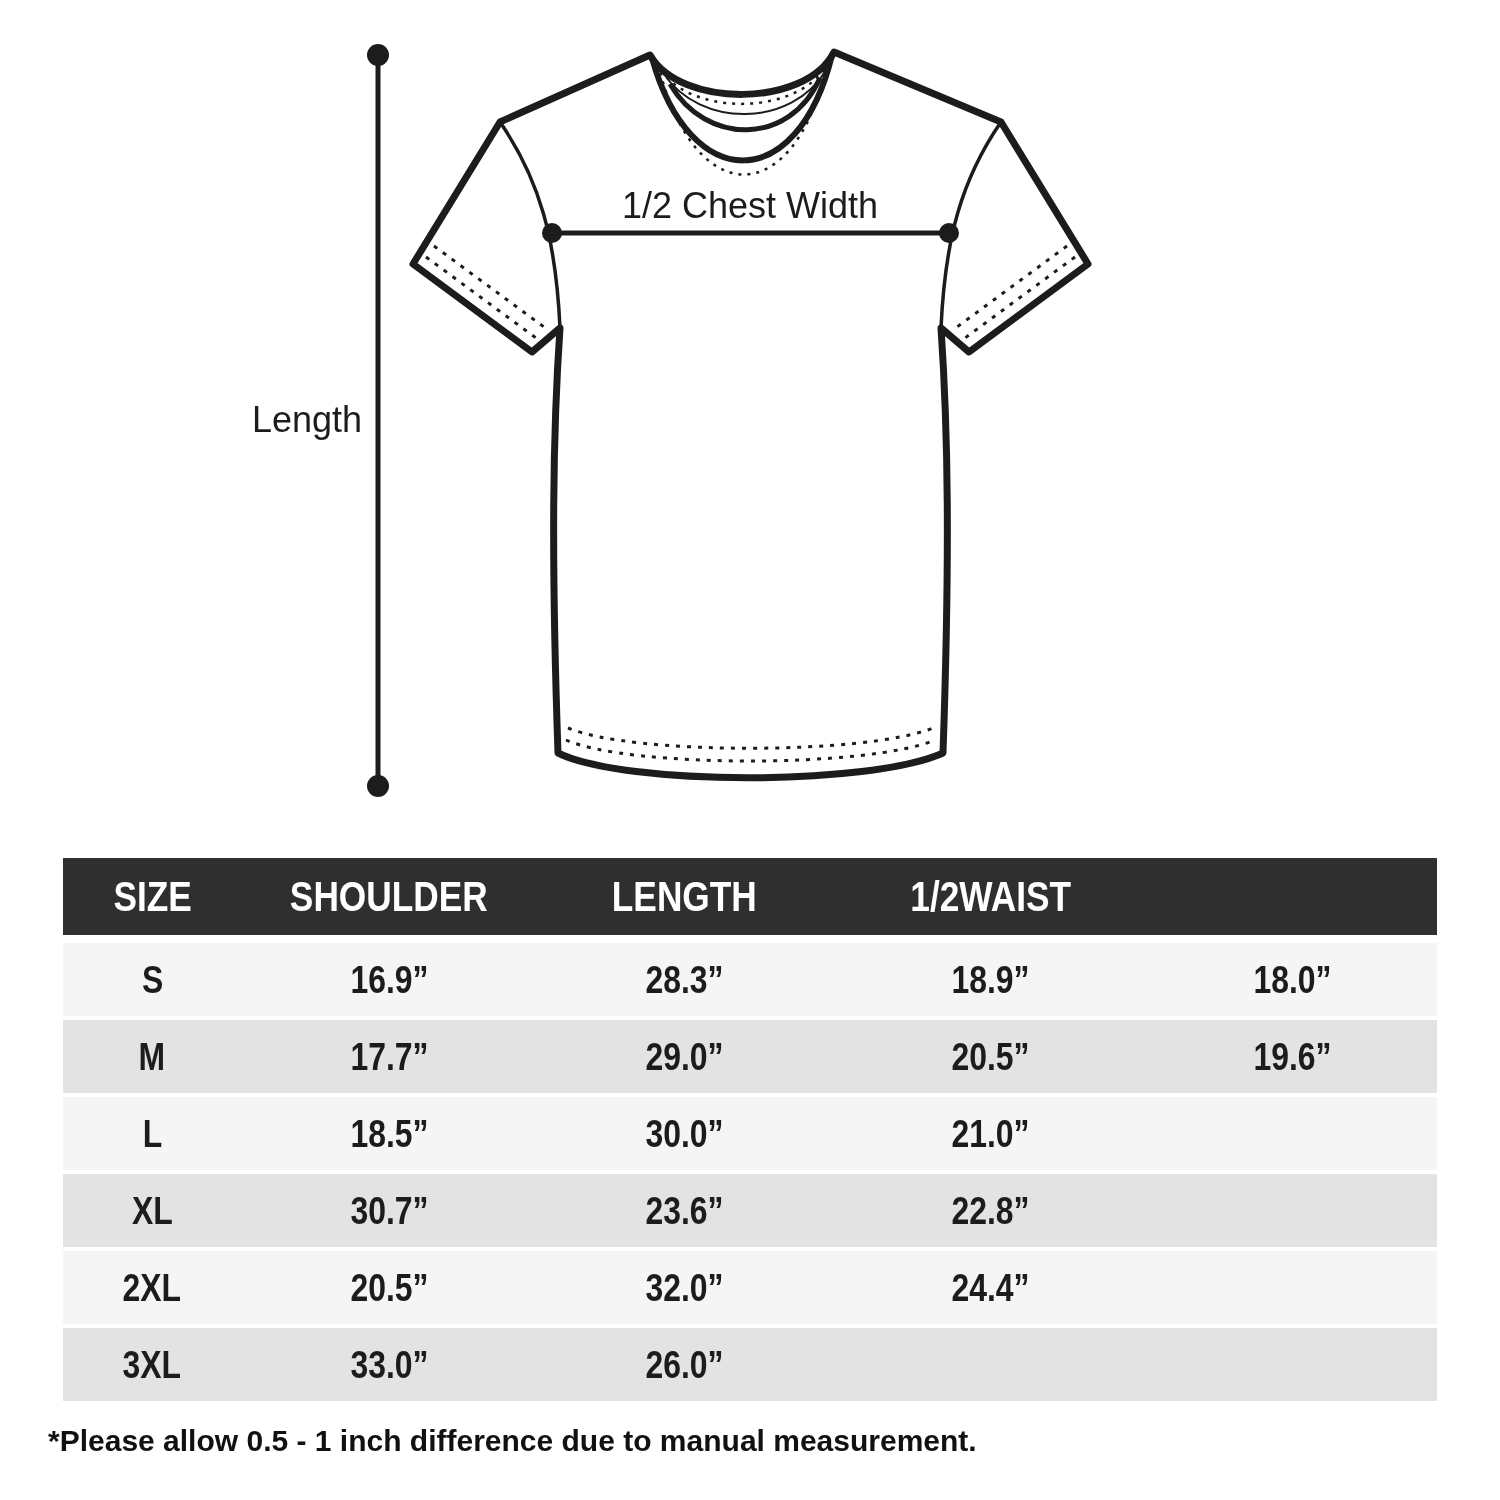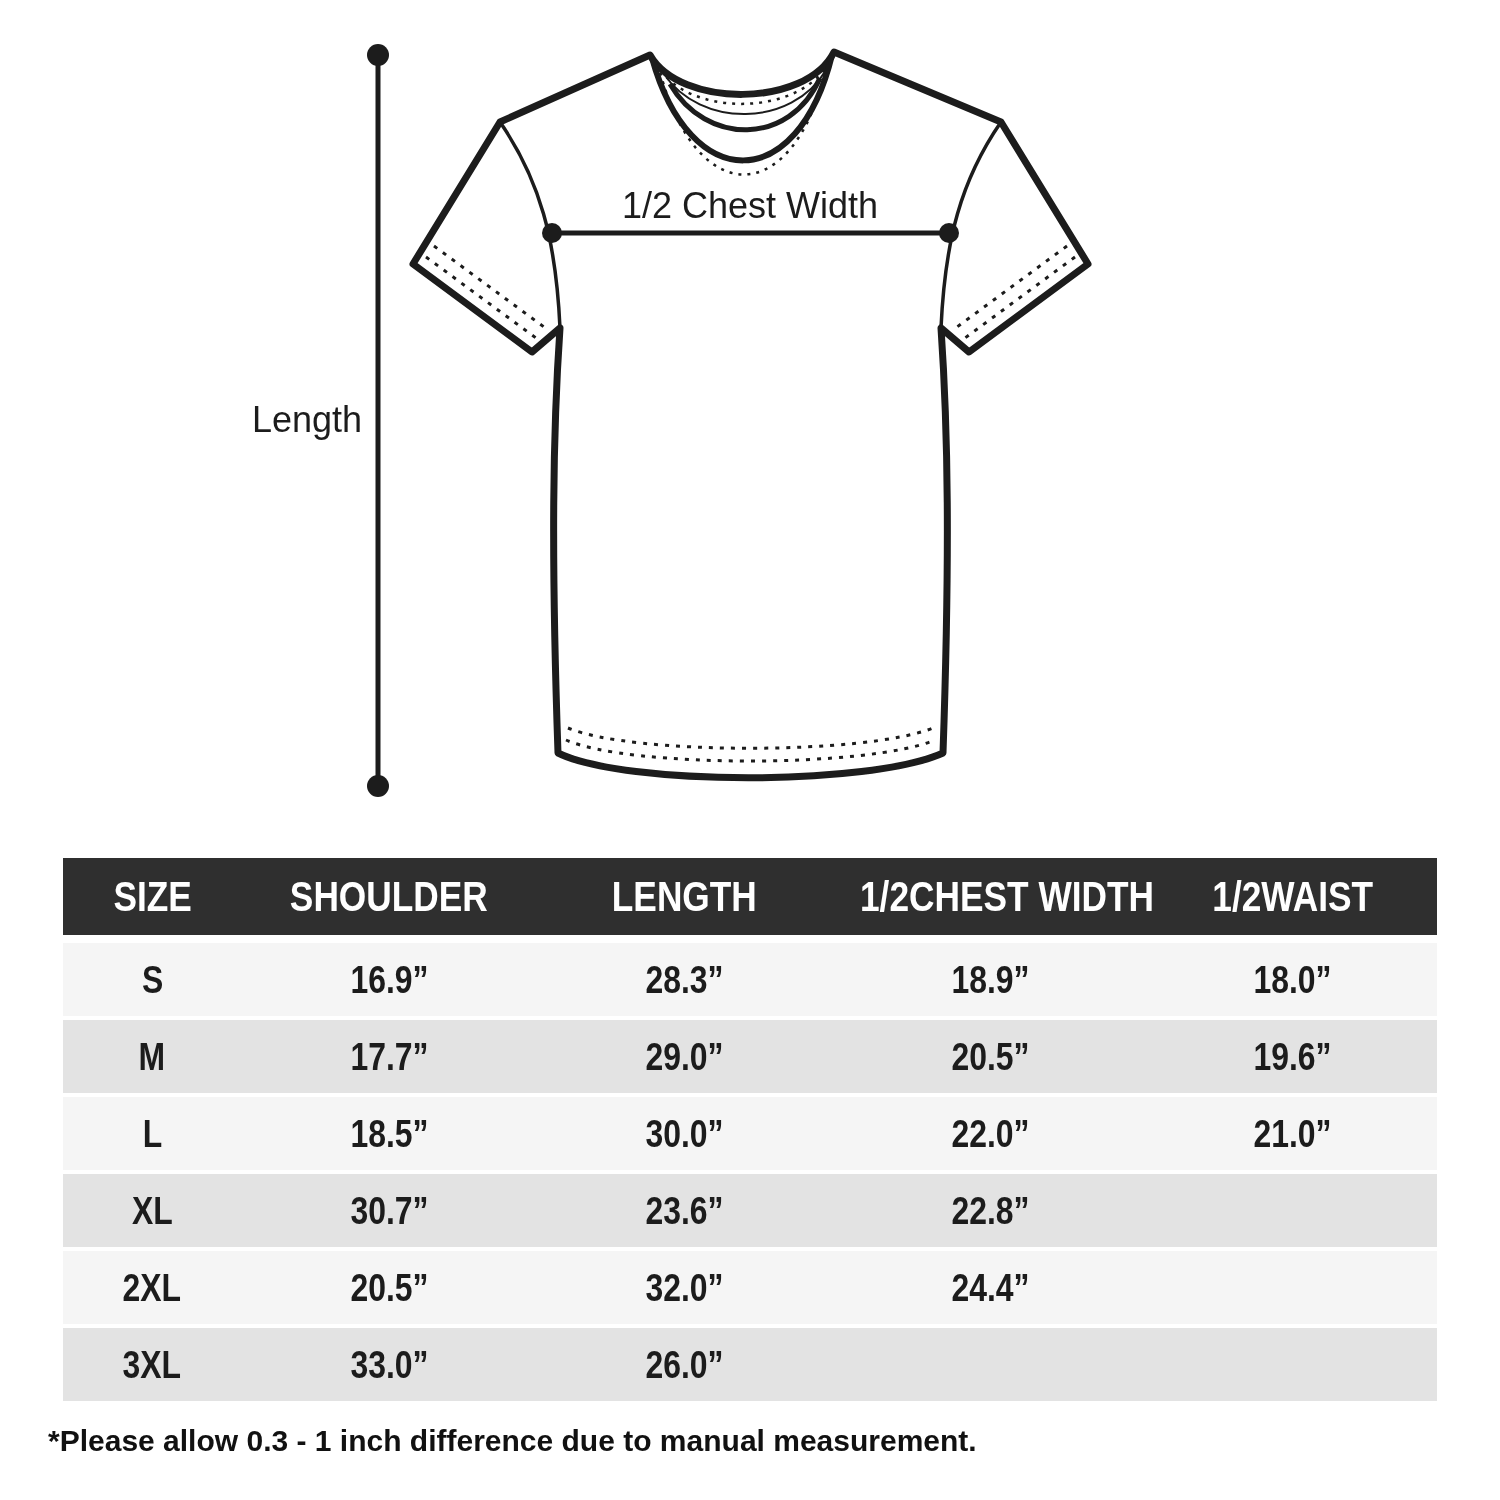--- a/index.html
+++ b/index.html
@@ -116,21 +116,20 @@
     <circle class="dot" cx="378" cy="786" r="11"></circle>
     <text class="svg-label" x="362" y="432" text-anchor="end">Length</text>
   </svg>
 
   <div class="size-table">
 
     <div class="t-row t-head">
       <div class="cell"><span class="cn">SIZE</span></div>
       <div class="cell"><span class="cn">SHOULDER</span></div>
       <div class="cell"><span class="cn">LENGTH</span></div>
-      <div class="cell"><span class="cn">1/2CHEST WIDTH</span></div>
       <div class="cell"><span class="cn">1/2WAIST</span></div>
     </div>
 
     <div class="t-row row-light">
       <div class="cell"><span class="cn">S</span></div>
       <div class="cell"><span class="cn">16.9”</span></div>
       <div class="cell"><span class="cn">28.3”</span></div>
       <div class="cell"><span class="cn">18.9”</span></div>
       <div class="cell"><span class="cn">18.0”</span></div>
     </div>
@@ -140,21 +139,20 @@
       <div class="cell"><span class="cn">17.7”</span></div>
       <div class="cell"><span class="cn">29.0”</span></div>
       <div class="cell"><span class="cn">20.5”</span></div>
       <div class="cell"><span class="cn">19.6”</span></div>
     </div>
 
     <div class="t-row row-light">
       <div class="cell"><span class="cn">L</span></div>
       <div class="cell"><span class="cn">18.5”</span></div>
       <div class="cell"><span class="cn">30.0”</span></div>
-      <div class="cell"><span class="cn">22.0”</span></div>
       <div class="cell"><span class="cn">21.0”</span></div>
     </div>
 
     <div class="t-row row-dark">
       <div class="cell"><span class="cn">XL</span></div>
       <div class="cell"><span class="cn">30.7”</span></div>
       <div class="cell"><span class="cn">23.6”</span></div>
       <div class="cell"><span class="cn">22.8”</span></div>
     </div>
 
@@ -166,15 +164,15 @@
     </div>
 
     <div class="t-row row-dark">
       <div class="cell"><span class="cn">3XL</span></div>
       <div class="cell"><span class="cn">33.0”</span></div>
       <div class="cell"><span class="cn">26.0”</span></div>
     </div>
 
   </div>
 
-  <div class="footnote">*Please allow 0.3 - 1 inch difference due to manual measurement.</div>
+  <div class="footnote">*Please allow 0.5 - 1 inch difference due to manual measurement.</div>
 
 </div>
 
 </body></html>

